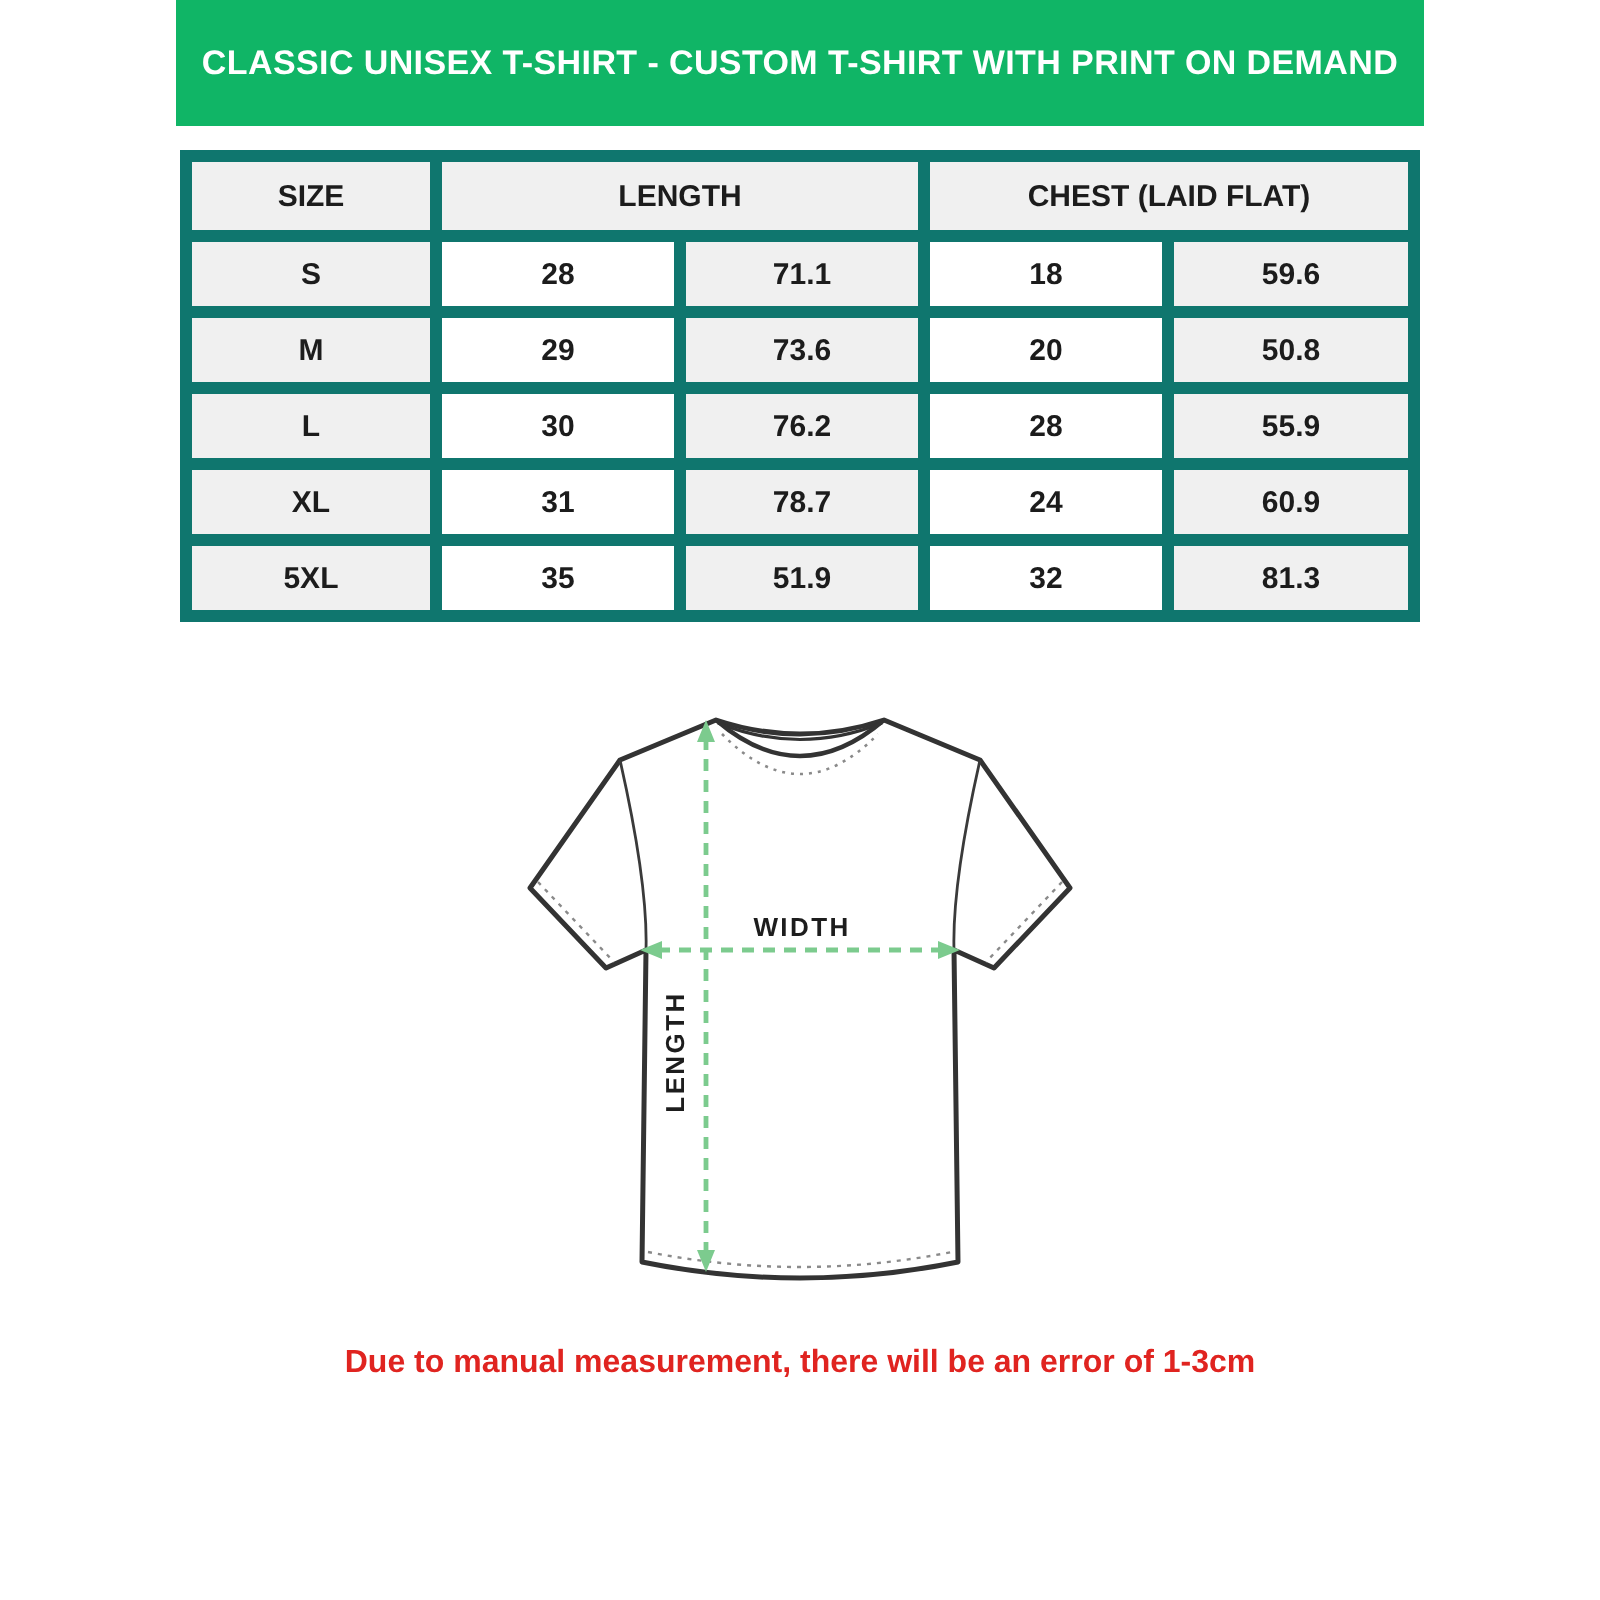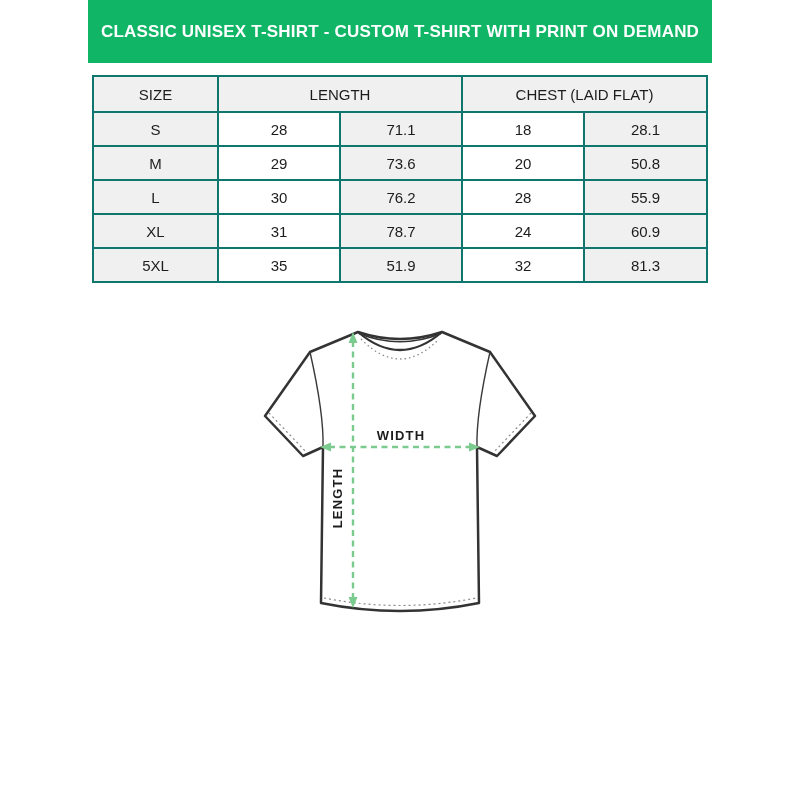--- a/index.html
+++ b/index.html
@@ -35,25 +35,25 @@
   }
   
   table.size-chart {
     width: 614px;
     margin: 12px auto 0;
     border-collapse: collapse;
     table-layout: fixed;
   }
   table.size-chart th,
   table.size-chart td {
-    border: 2px solid #0f766e;
+    border: 6px solid #0f766e;
     text-align: center;
     vertical-align: middle;
     font-size: 15px;
-    font-weight: normal;
+    font-weight: bold;
     color: #1c1c1c;
     padding: 0;
     background: #ffffff;
   }
   table.size-chart thead th {
     height: 34px;
     background: #f0f0f0;
   }
   table.size-chart tbody td {
     height: 32px;
@@ -105,21 +105,21 @@
         <th colspan="2">LENGTH</th>
         <th colspan="2">CHEST (LAID FLAT)</th>
       </tr>
     </thead>
     <tbody>
       <tr>
         <td class="shade">S</td>
         <td>28</td>
         <td class="shade">71.1</td>
         <td>18</td>
-        <td class="shade">28.1</td>
+        <td class="shade">59.6</td>
       </tr>
       <tr>
         <td class="shade">M</td>
         <td>29</td>
         <td class="shade">73.6</td>
         <td>20</td>
         <td class="shade">50.8</td>
       </tr>
       <tr>
         <td class="shade">L</td>
@@ -169,14 +169,15 @@
     <g>
       <line x1="79" y1="128" x2="221" y2="128" stroke="#7CCB8E" stroke-width="2.4" stroke-dasharray="6 4.5"></line>
       <polygon points="70,128 81,123.5 81,132.5" fill="#7CCB8E"></polygon>
       <polygon points="230,128 219,123.5 219,132.5" fill="#7CCB8E"></polygon>
     </g>
 
     <text x="0" y="0" transform="translate(151 121)" text-anchor="middle">WIDTH</text>
     <text x="0" y="0" transform="translate(92 179) rotate(-90)" text-anchor="middle">LENGTH</text>
   </svg>
 
+  <p class="footnote">Due to manual measurement, there will be an error of 1-3cm</p>
 
 </div>
 
 </body></html>

